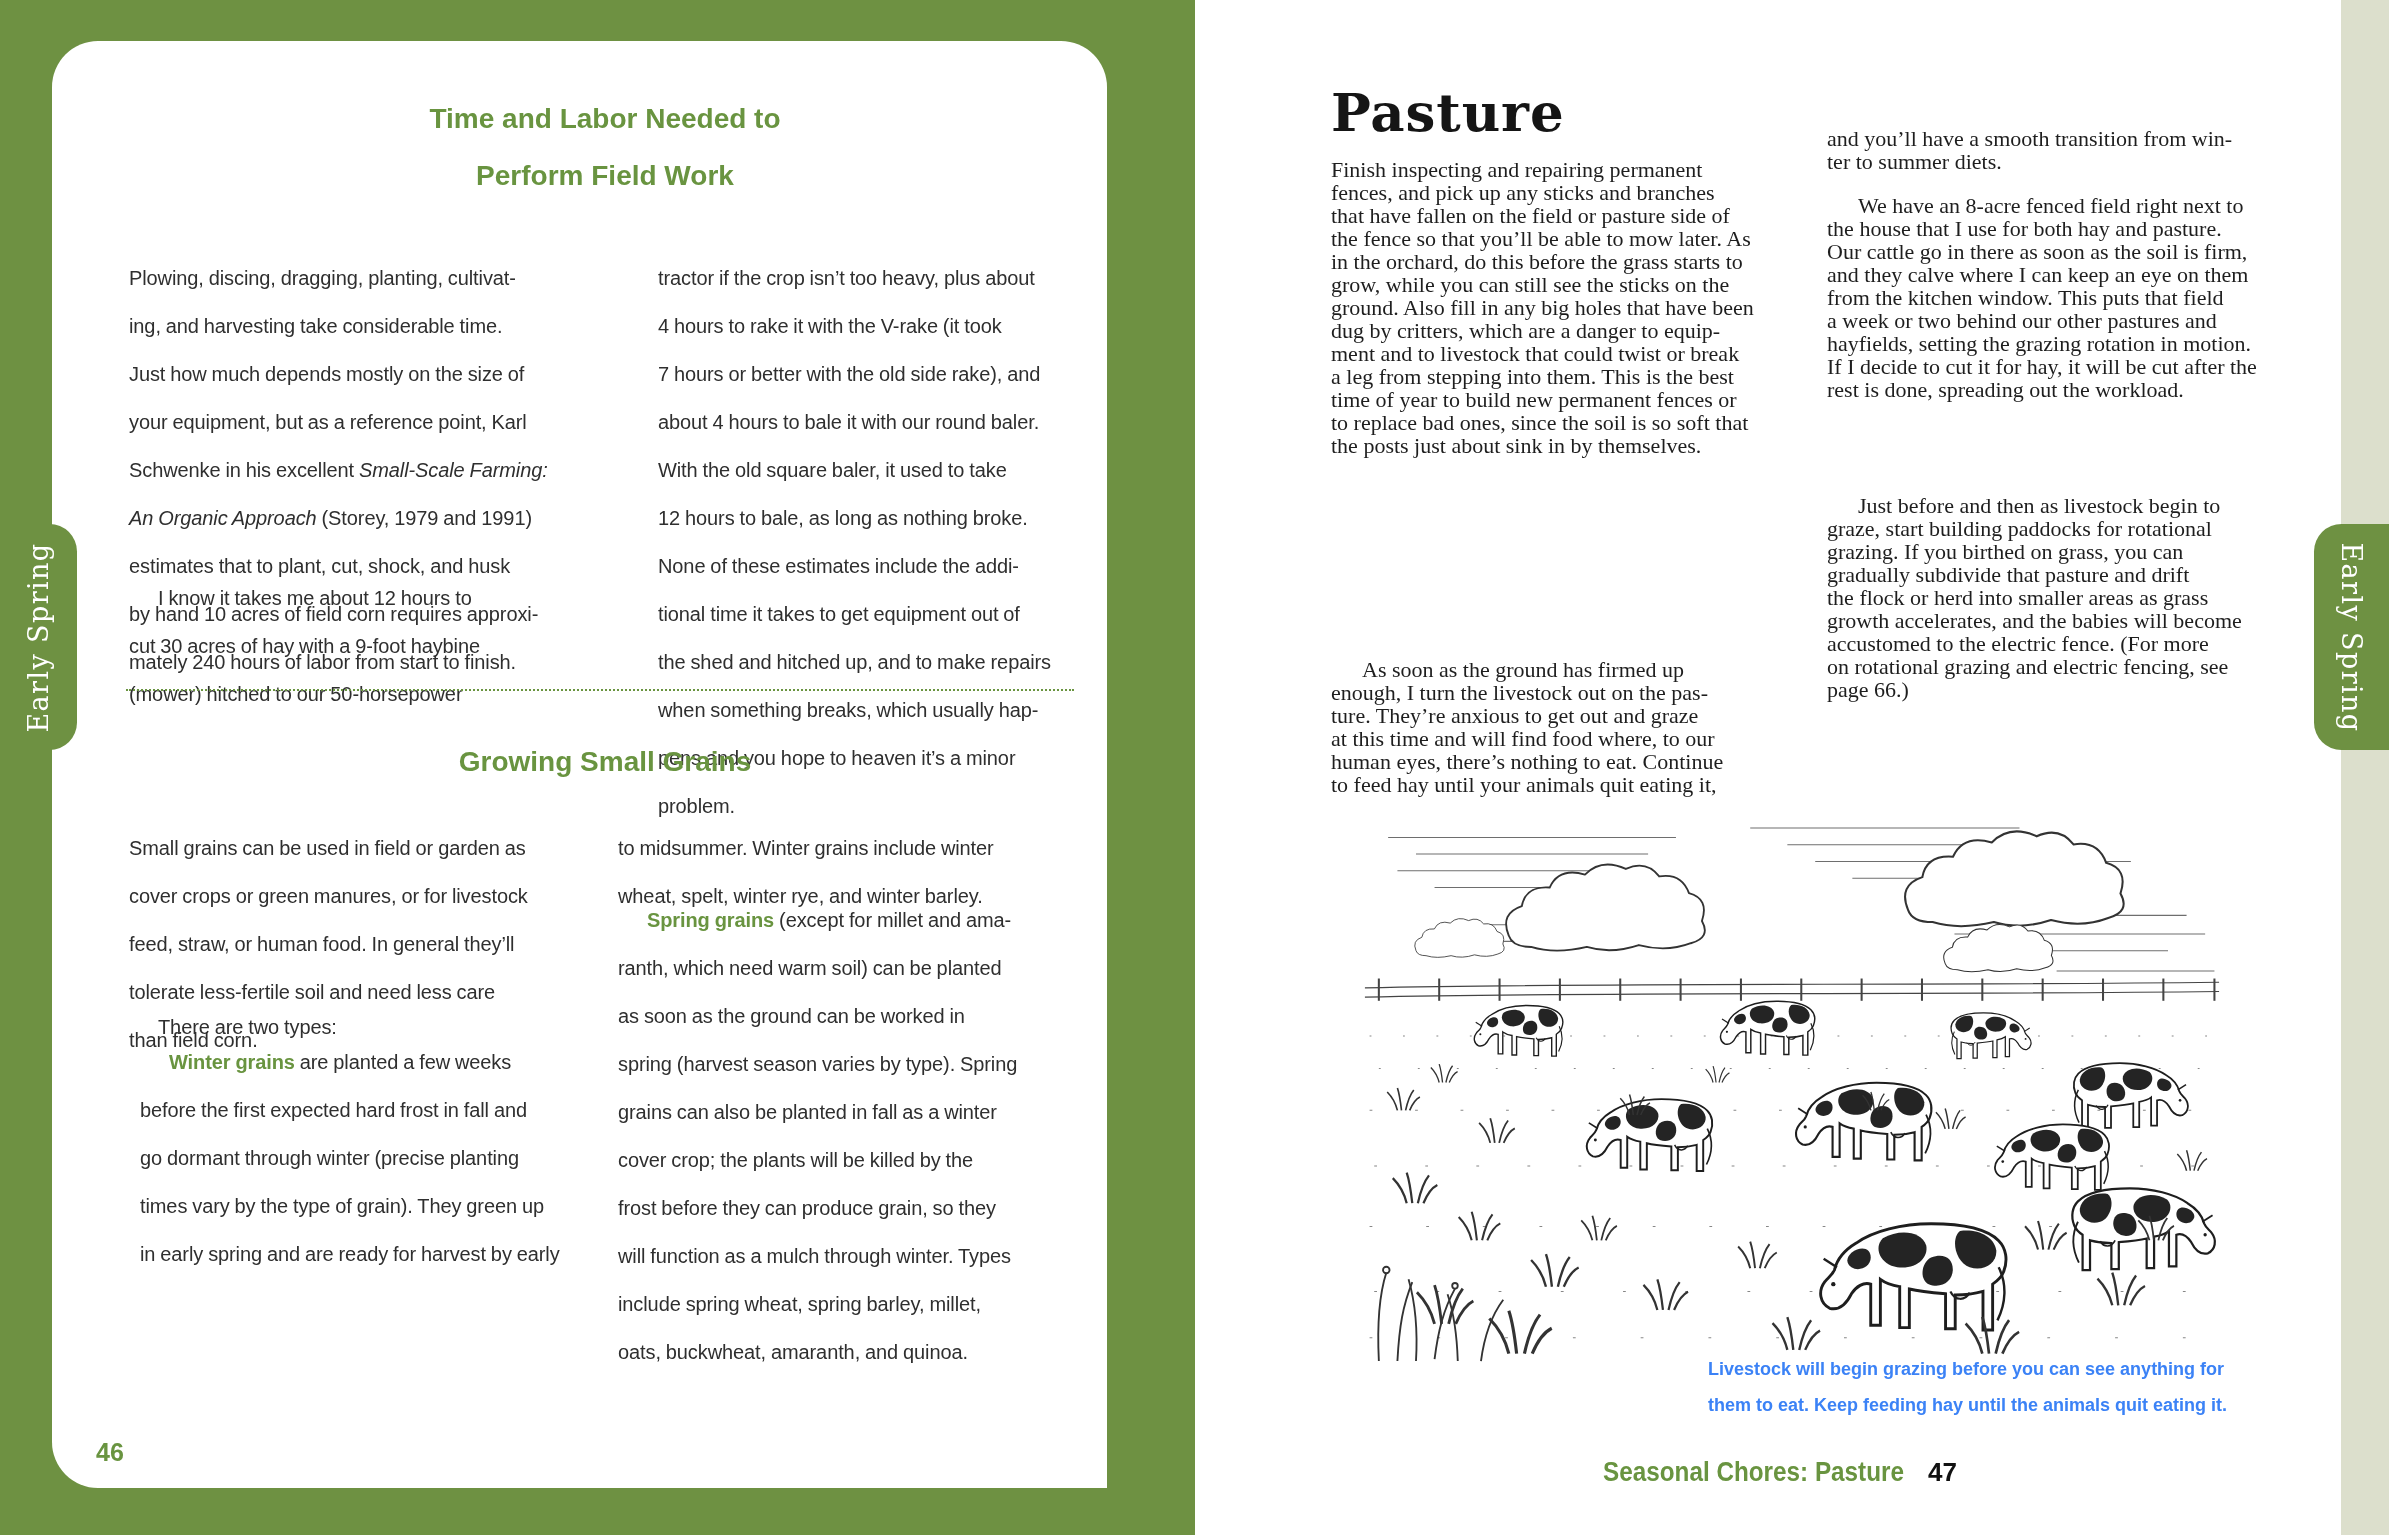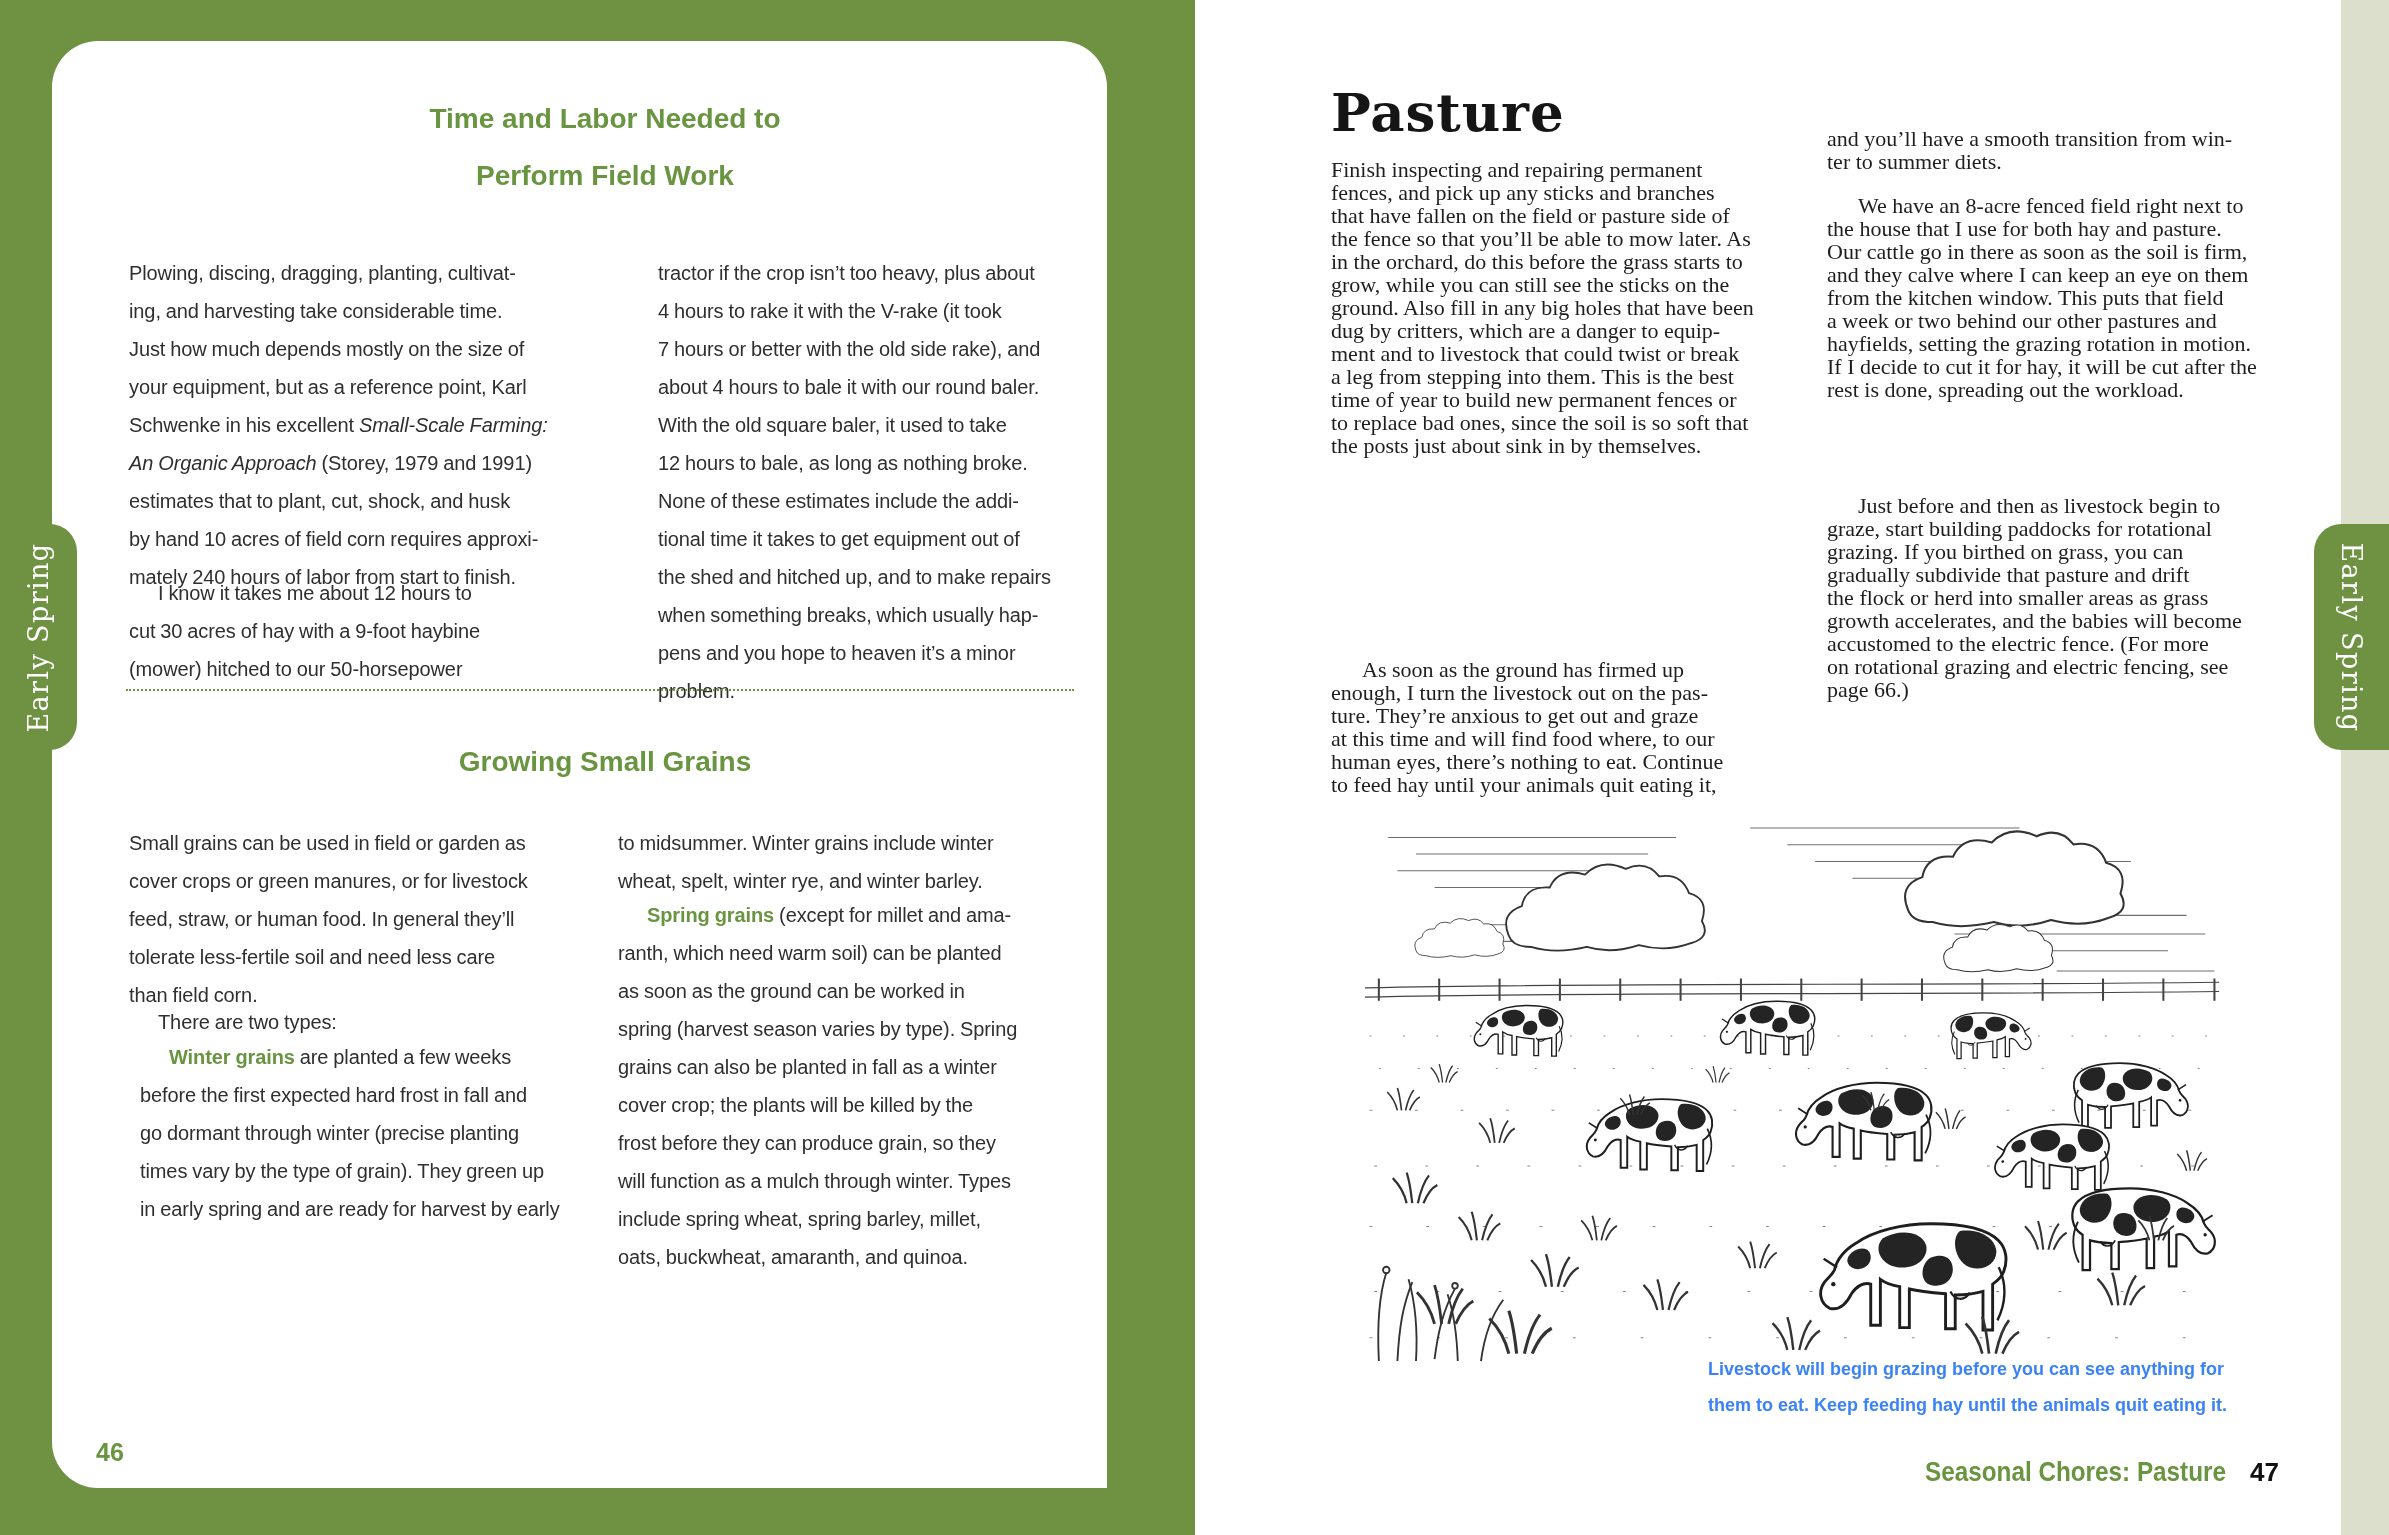--- a/index.html
+++ b/index.html
@@ -24,21 +24,21 @@
   .tab-left .tab-text{transform:rotate(-90deg);}
   .tab-right .tab-text{transform:rotate(90deg);}
 
   .sec-title{position:absolute;left:127px;width:956px;margin:0;text-align:center;
              color:var(--accent);font-size:28px;font-weight:bold;line-height:57px;
              font-family:"Liberation Sans",sans-serif;}
   .title1{top:90px;}
   .title2{top:733px;}
 
   .body-sans{position:absolute;width:478px;margin:0;white-space:pre-line;
-             font-size:20px;line-height:38px;color:var(--ink);
+             font-size:20px;line-height:48px;color:var(--ink);
              letter-spacing:-0.1px;word-spacing:-0.5px;}
   .ind{text-indent:29px;}
   .i{font-style:italic;}
   .accent{color:var(--accent);font-weight:bold;}
 
   .s1c1{left:129px;top:254px;}
   .s1c1b{left:129px;top:574px;}
   .s1c2{left:618px;top:254px;margin-left:40px;}
   .s2c1{left:129px;top:824px;}
   .s2c1b{left:129px;top:1003px;}
@@ -66,21 +66,21 @@
   .rc1{left:1331px;top:158px;}
   .rc1b{left:1331px;top:624px;margin-top:34px;}
   .rc2{left:1827px;top:127px;}
   .rc2b{left:1827px;top:194px;}
   .rc2c{left:1827px;top:494px;}
 
   .illustration{position:absolute;left:1351px;top:800px;width:882px;height:565px;}
   .illo-caption{position:absolute;left:1708px;top:1351px;width:607px;margin:0;
                 white-space:pre-line;font-weight:bold;font-size:18px;line-height:36px;color:#3b82f6;}
 
-  .footer-right{position:absolute;left:1562px;top:1456px;width:717px;text-align:right;white-space:nowrap;}
+  .footer-right{position:absolute;left:1562px;top:1456px;width:717px;white-space:nowrap;}
   .footer-label{display:inline-block;color:var(--accent);font-size:27.6px;font-weight:bold;
                 transform:scaleX(0.88);transform-origin:right center;letter-spacing:0;}
   .folio-right{display:inline-block;margin-left:24px;color:#111;font-size:26px;font-weight:bold;}
 </style>
 </head>
 <body>
 
 <div class="canvas">
 
   <section class="left-page">

